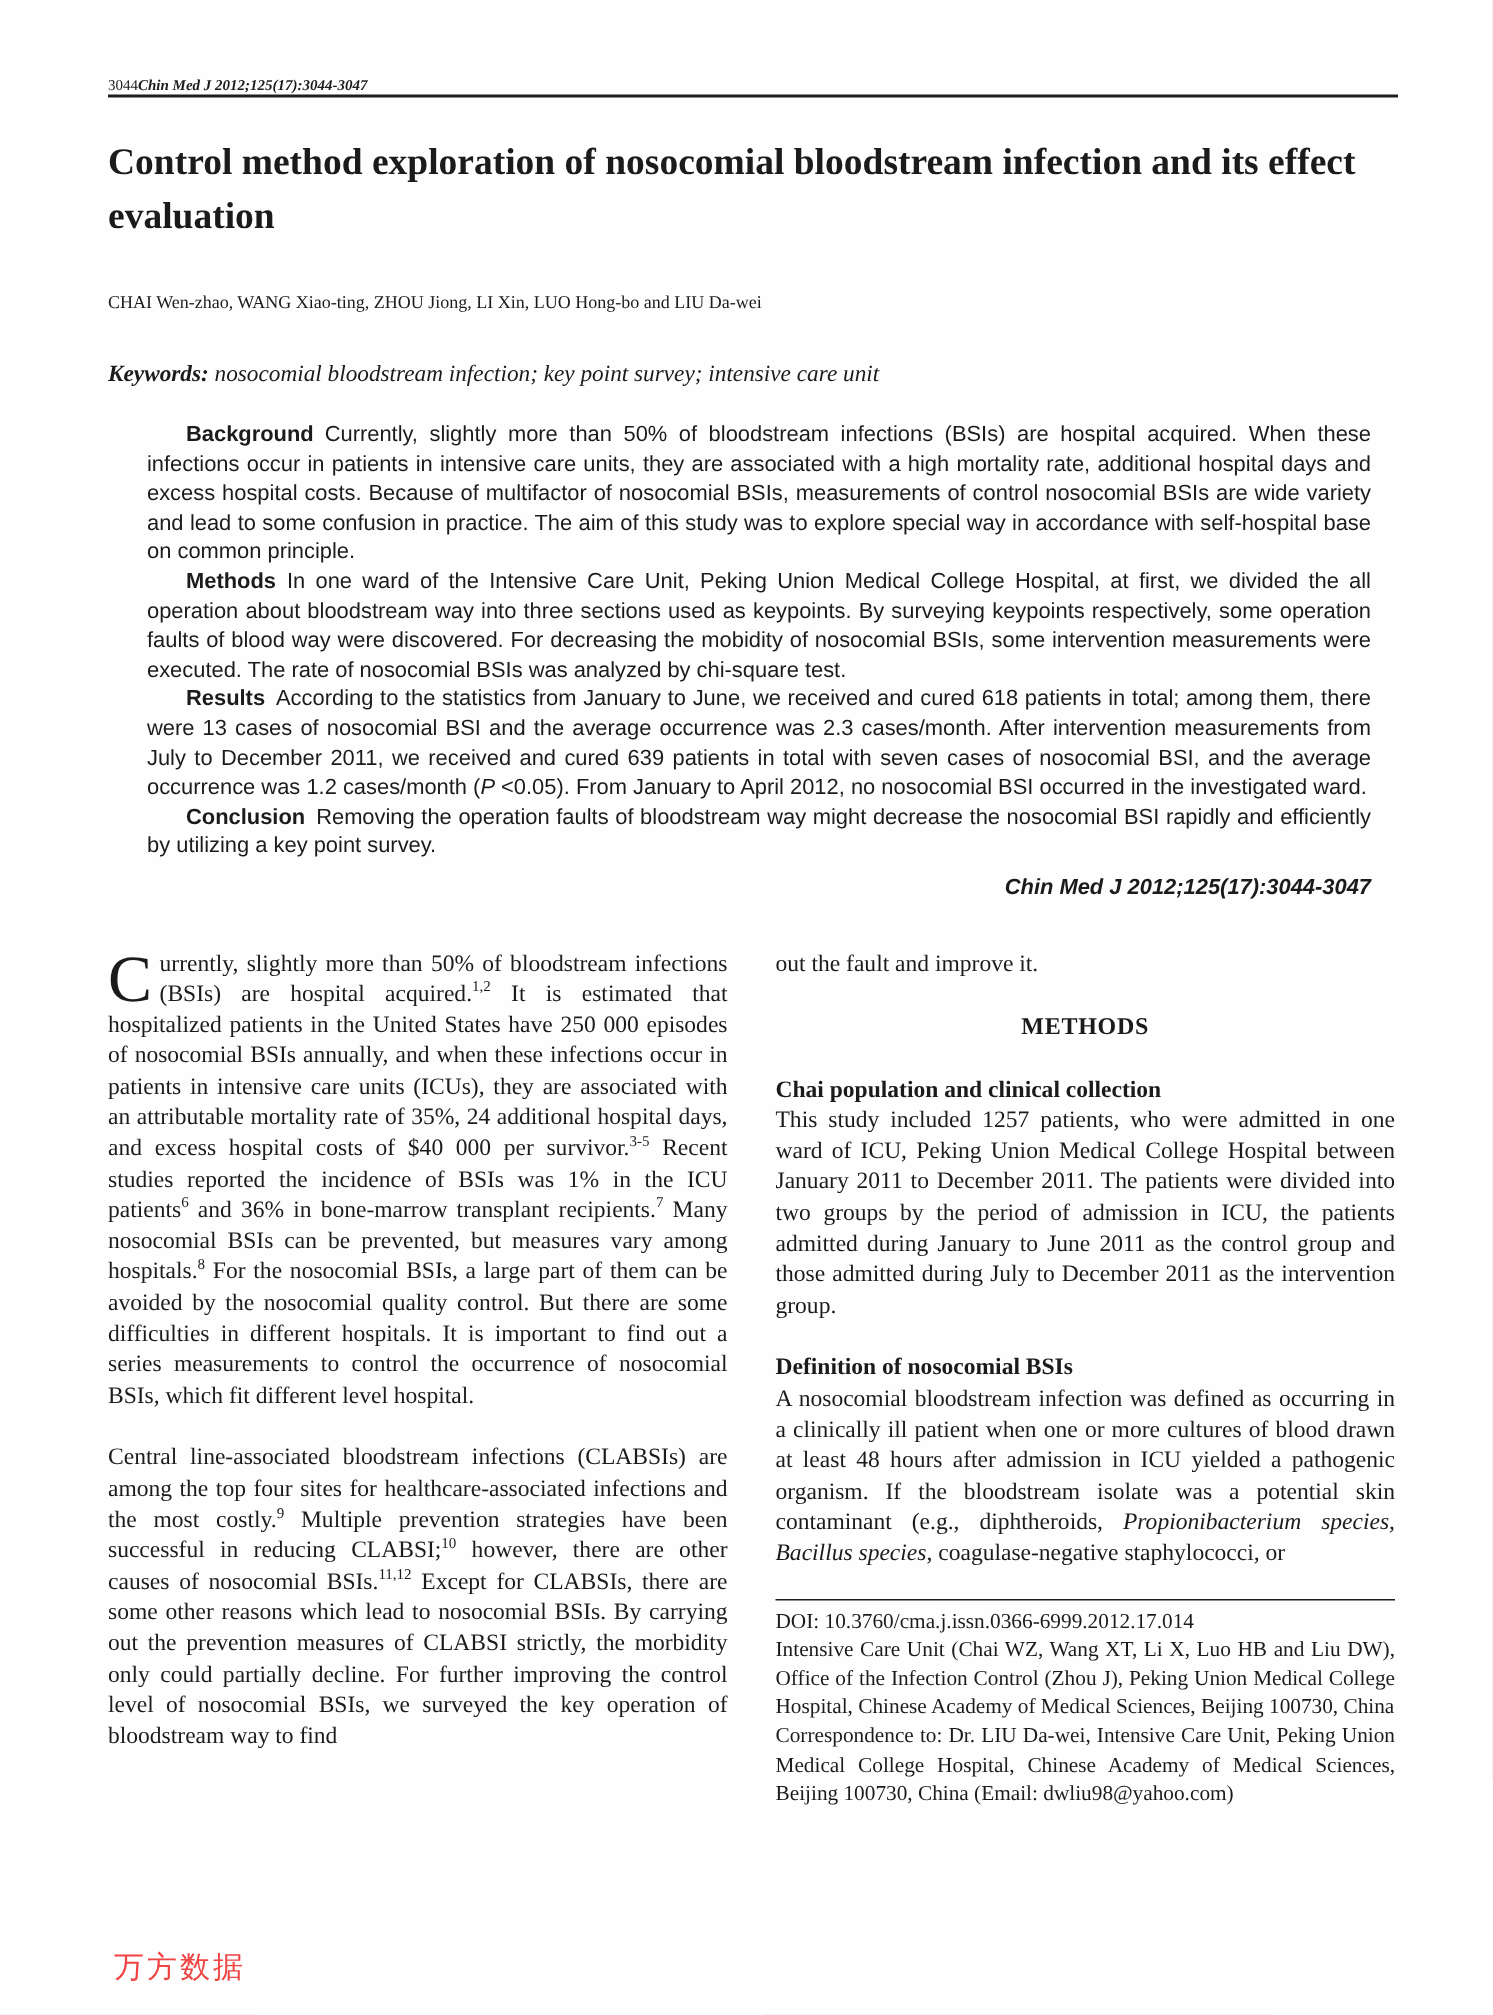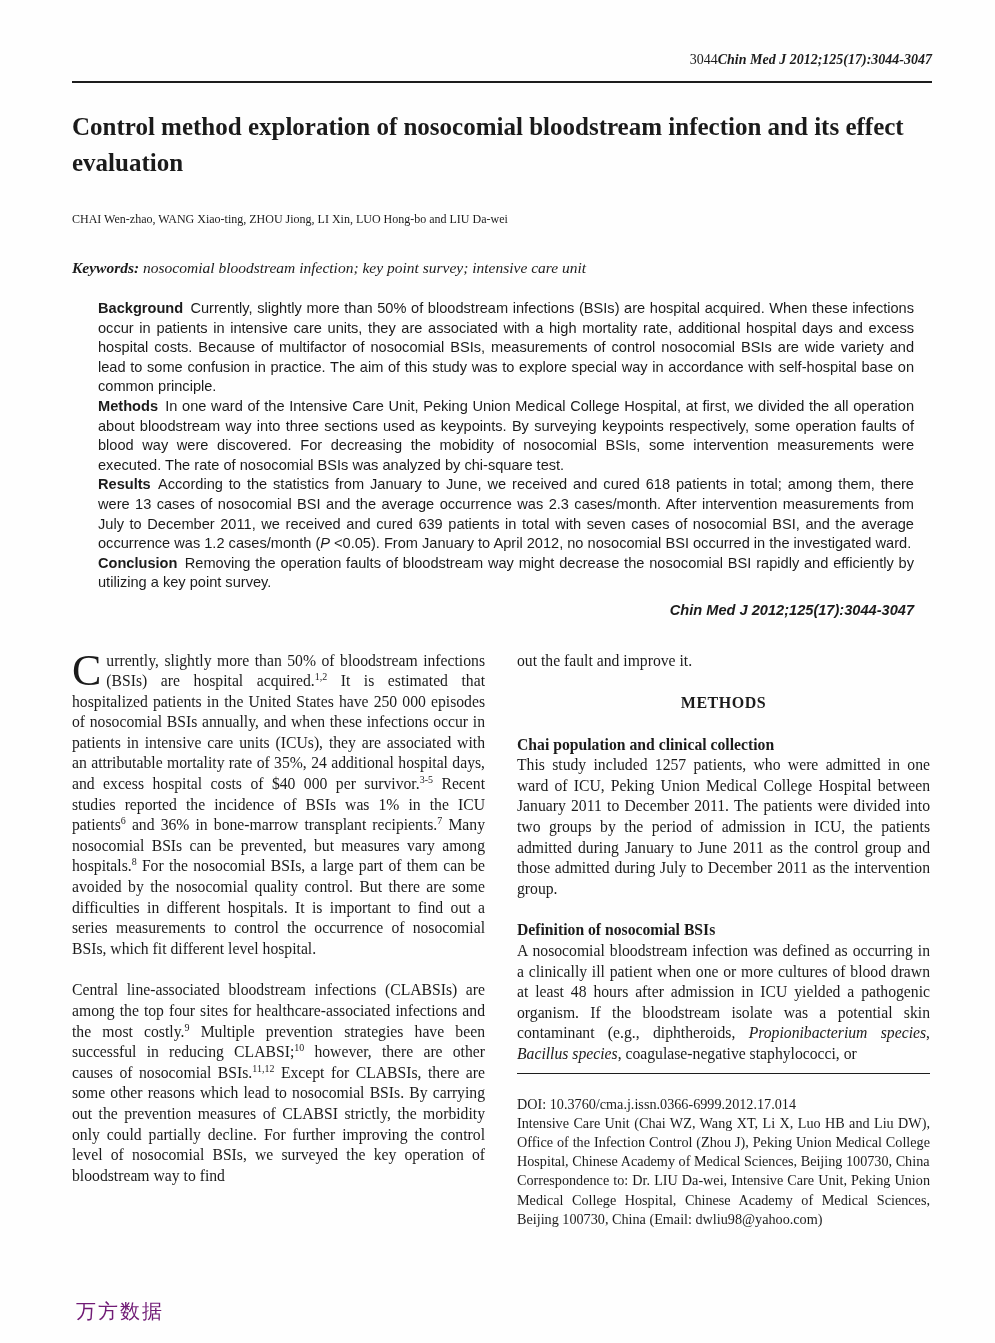--- a/index.html
+++ b/index.html
@@ -9,24 +9,24 @@
     margin:0 auto;
     background:#fefefe;
     color:#1b1b1b;
     font-family:"Liberation Serif","DejaVu Serif",serif;
     overflow:hidden;
     box-sizing:border-box;
     padding:52px 63px 0 72px;
   }
   
   .runhead{
-    display:flex;justify-content:flex-end;align-items:flex-end;
-    font-size:14px;
+    display:flex;justify-content:flex-start;align-items:flex-end;
+    font-size:10px;
     border-bottom:2.5px solid #1d1d1d;
-    padding-bottom:13px;
+    padding-bottom:0;
   }
   .runhead .pageno{font-weight:400;}
   .runhead .jref{font-weight:700;font-style:italic;}
   
   .section-label{
     font-size:37px;font-weight:700;
     margin:22px 0 0 0;letter-spacing:.5px;
   }
   .title{
     font-size:25px;font-weight:700;line-height:1.42;
@@ -37,21 +37,21 @@
   .keywords b{font-weight:700;}
   
   .abstract{
     margin:22px 0 0 26px;
     width:816px;
     font-family:"Liberation Sans","DejaVu Sans",sans-serif;
     font-size:14.6px;line-height:19.6px;
     text-align:justify;
   }
   .abstract p{margin:0;}
-  .abstract .lbl{font-weight:700;}
+  .abstract .lbl{font-weight:700;margin-left:26px;}
   .abstract .lbl::after{content:"\2002";}
   .abs-citation{
     text-align:right;font-style:italic;font-weight:600;
     margin-top:8px;
   }
   
   .columns{
     display:flex;gap:32px;margin-top:30px;
   }
   .col{width:413px;font-size:15.7px;line-height:20.6px;text-align:justify;}
@@ -65,31 +65,31 @@
     padding:2px 5px 0 0;
   }
   .methods-head{
     text-align:center;font-weight:700;font-size:16px;
     margin:22px 0 21px 0 !important;letter-spacing:.5px;
   }
   .sub-head{font-weight:700;margin:0;}
   .sub-head2{font-weight:700;margin:21px 0 0 0 !important;}
   
   .footnote{
-    margin-top:8px;
+    margin-top:19px;
     border-top:1.5px solid #1d1d1d;
-    padding-top:21px;
+    padding-top:5px;
     font-size:14.2px;line-height:19.2px;text-align:justify;
   }
   .footnote p{margin:0;}
   
   .watermark{
     position:absolute;left:76px;bottom:18px;
     font-family:"DejaVu Sans",sans-serif;
-    font-size:20px;color:#701a75;letter-spacing:2px;
+    font-size:20px;color:#ef4444;letter-spacing:2px;
   }
 </style>
 </head>
 <body>
 
 <div class="page">
 
   <div class="runhead">
     <span class="pageno">3044</span>
     <span class="jref">Chin Med J 2012;125(17):3044-3047</span>

